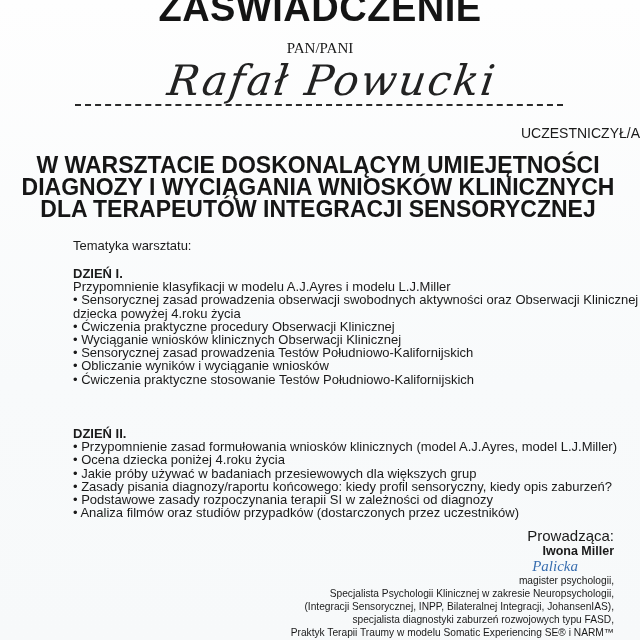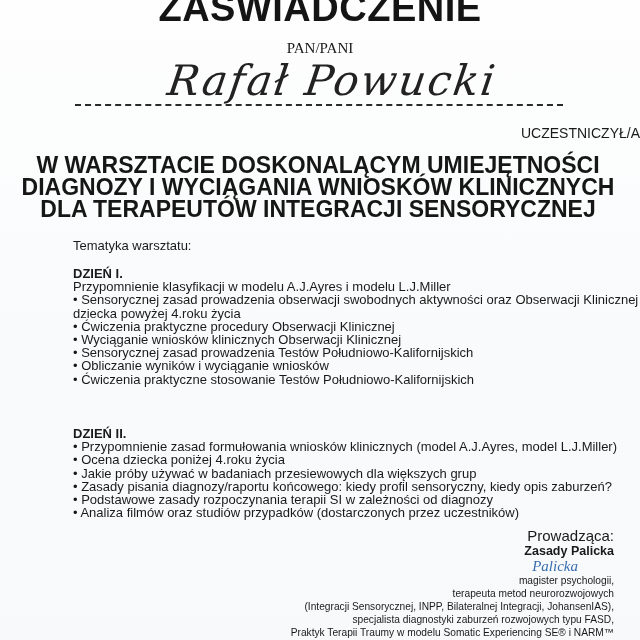--- a/index.html
+++ b/index.html
@@ -75,21 +75,21 @@
     <div class="item">• Przypomnienie zasad formułowania wniosków klinicznych (model A.J.Ayres, model L.J.Miller)</div>
     <div class="item">• Ocena dziecka poniżej 4.roku życia</div>
     <div class="item">• Jakie próby używać w badaniach przesiewowych dla większych grup</div>
     <div class="item">• Zasady pisania diagnozy/raportu końcowego: kiedy profil sensoryczny, kiedy opis zaburzeń?</div>
     <div class="item">• Podstawowe zasady rozpoczynania terapii SI w zależności od diagnozy</div>
     <div class="item">• Analiza filmów oraz studiów przypadków (dostarczonych przez uczestników)</div>
   </div>
 
   <div class="lead">
     <div class="role">Prowadząca:</div>
-    <div class="name">Zasady Palicka</div>
+    <div class="name">Iwona Miller</div>
     <div class="sig">Palicka</div>
     <div class="cred">magister psychologii,</div>
-    <div class="cred">terapeuta metod neurorozwojowych</div>
+    <div class="cred">Specjalista Psychologii Klinicznej w zakresie Neuropsychologii,</div>
     <div class="cred">(Integracji Sensorycznej, INPP, Bilateralnej Integracji, JohansenIAS),</div>
     <div class="cred">specjalista diagnostyki zaburzeń rozwojowych typu FASD,</div>
     <div class="cred">Praktyk Terapii Traumy w modelu Somatic Experiencing SE® i NARM™</div>
   </div>
 </div>
 
 </body></html>

